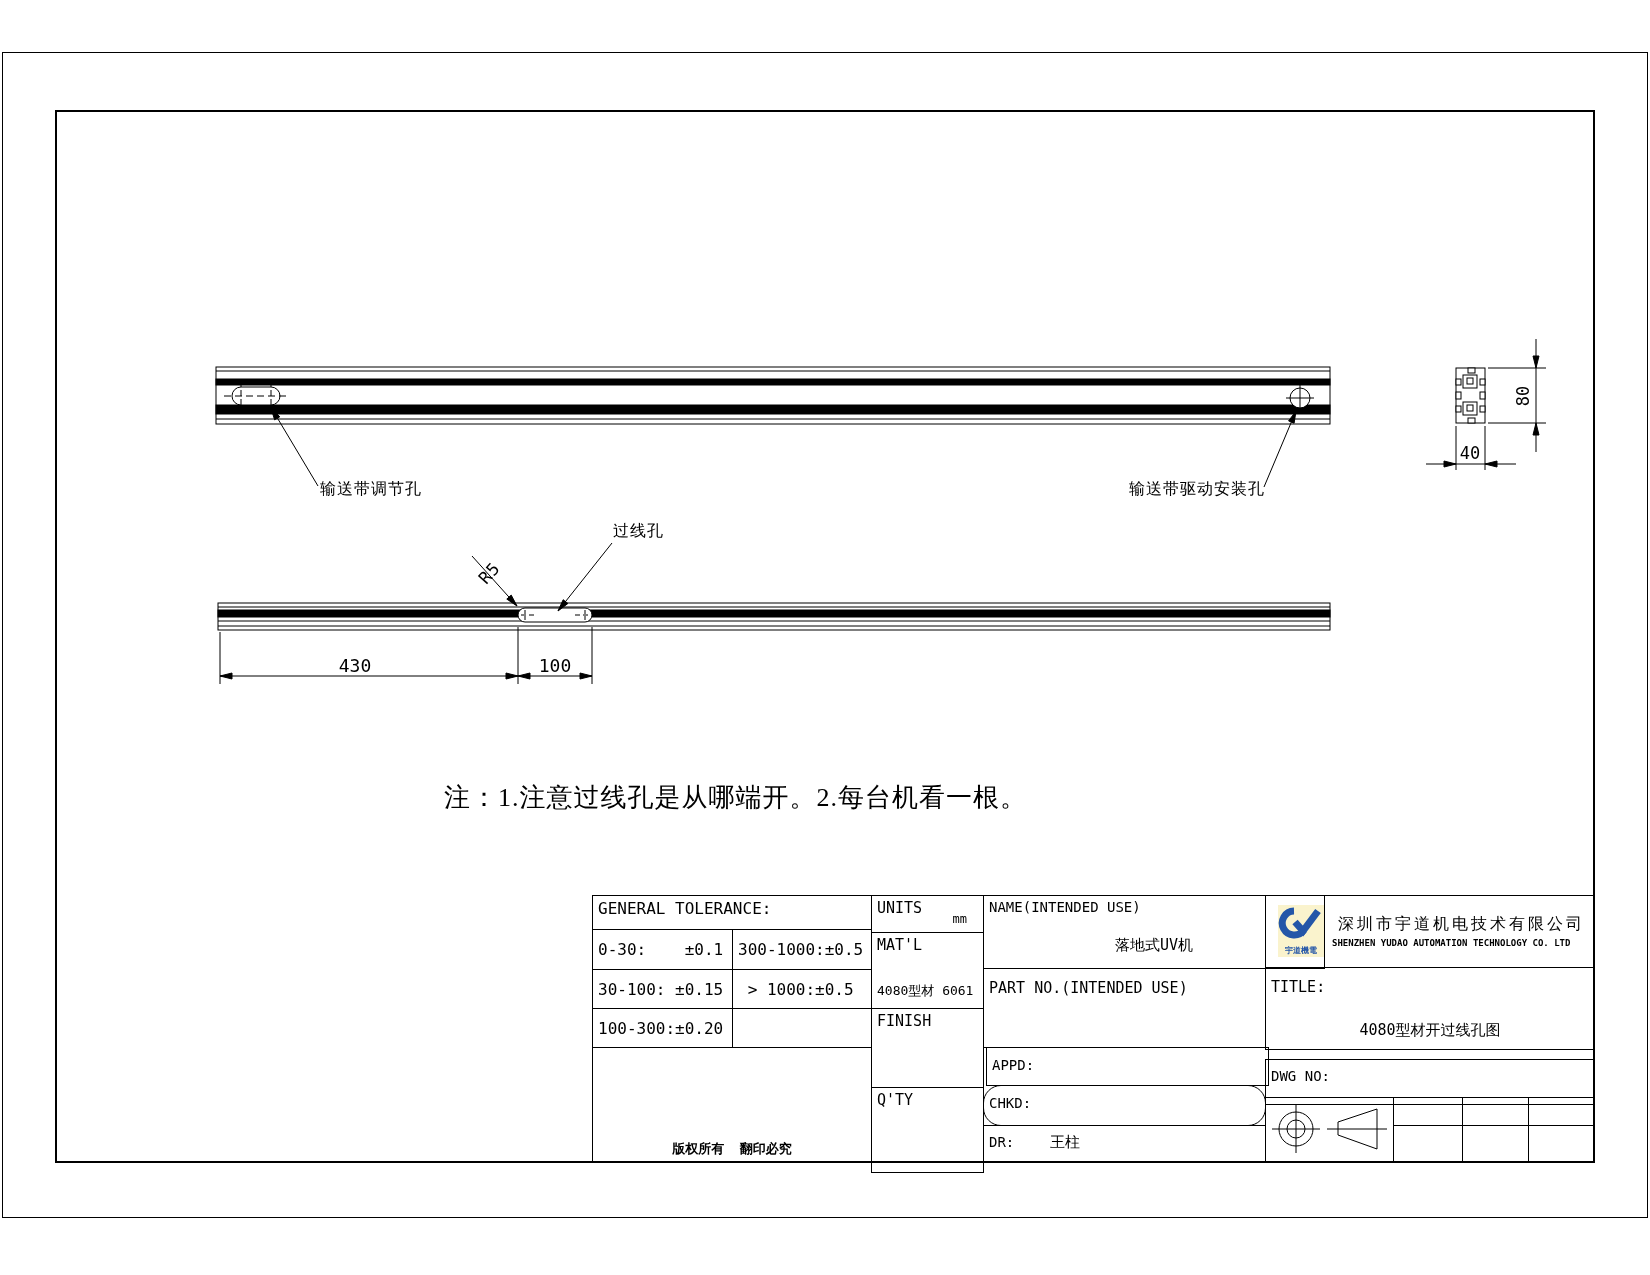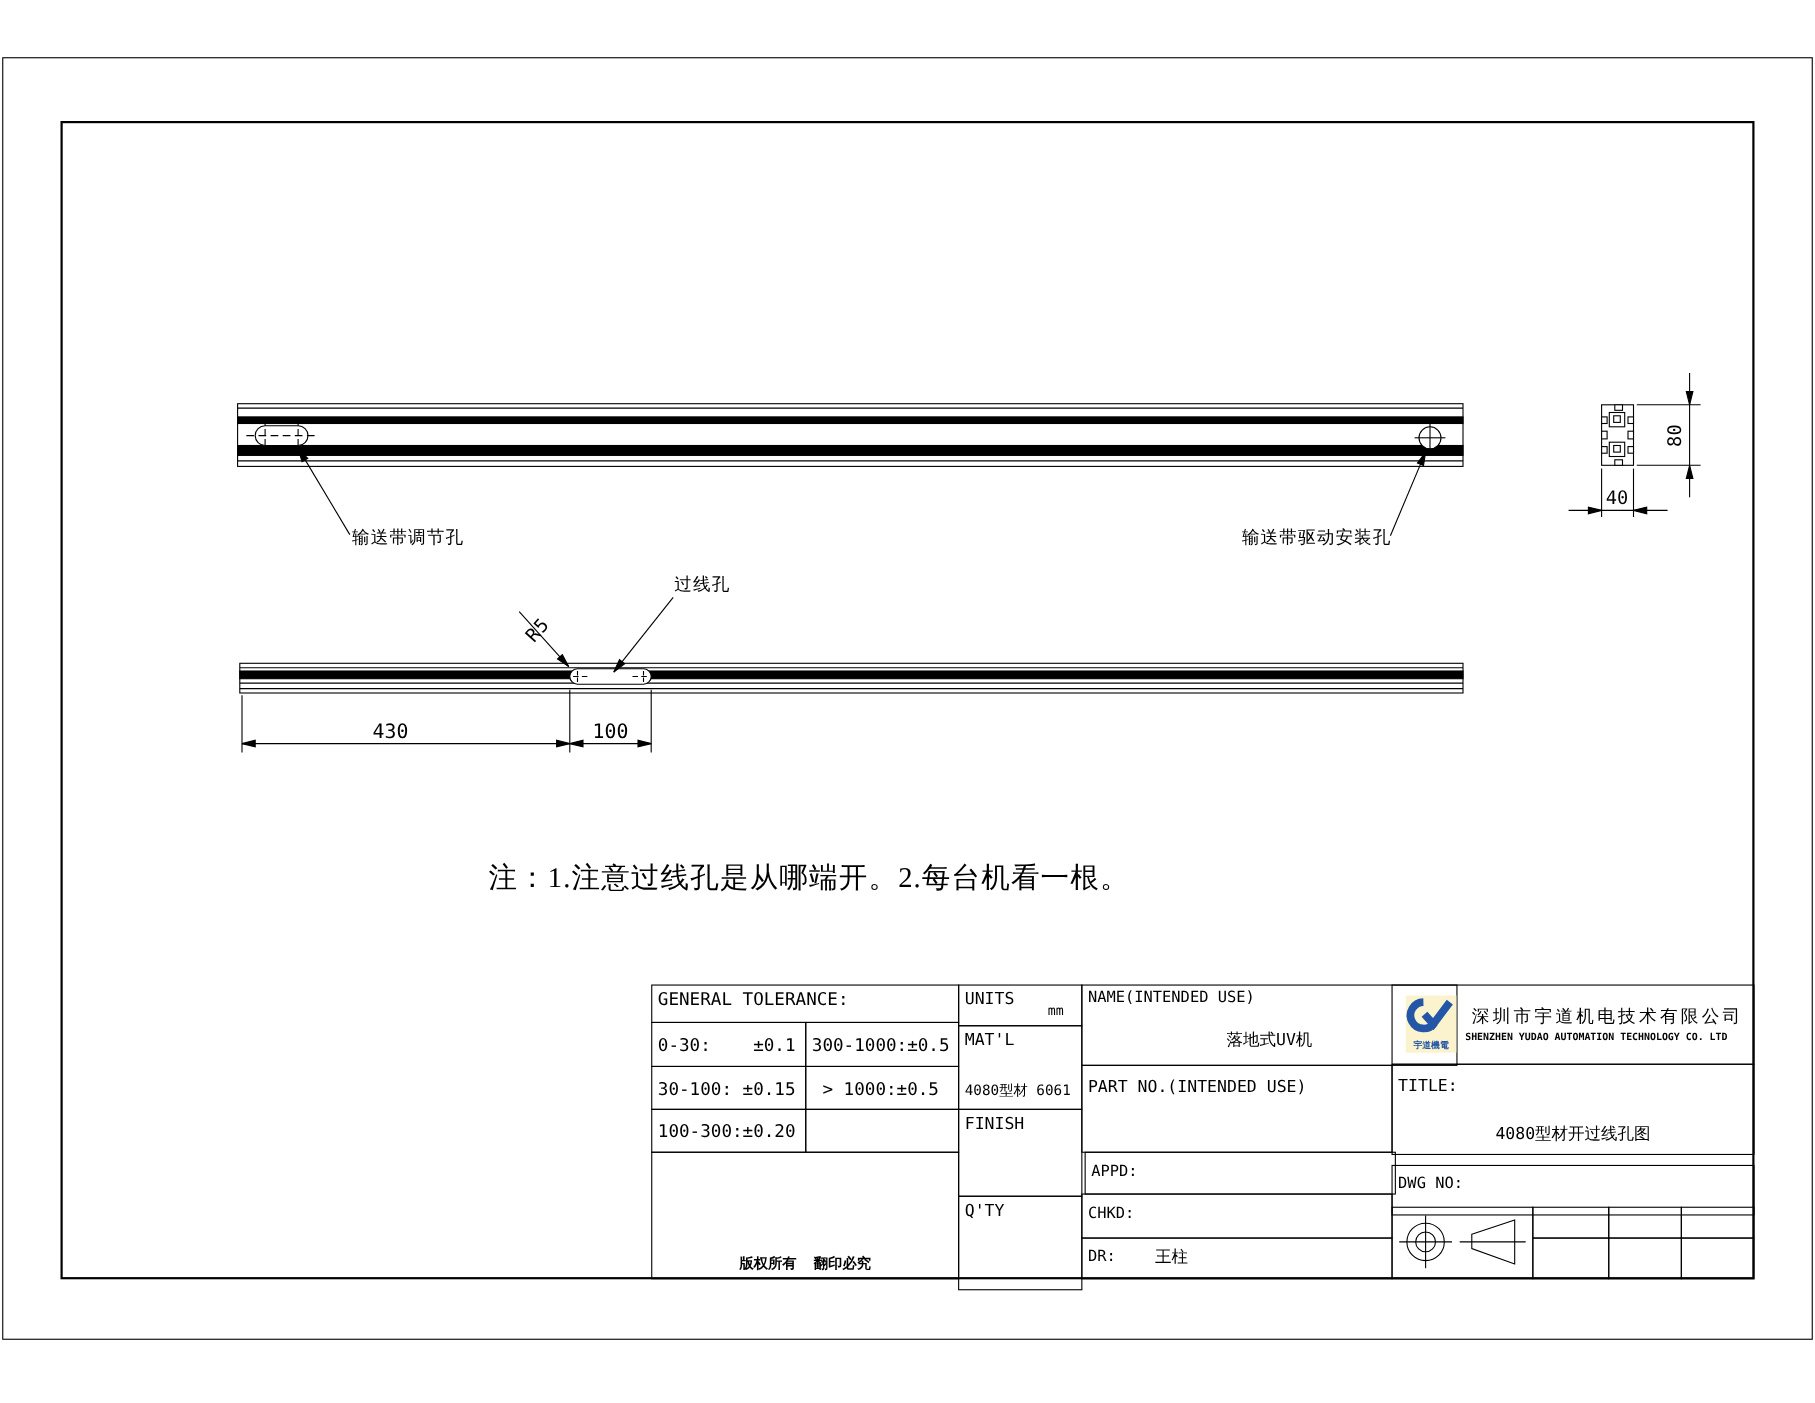--- a/index.html
+++ b/index.html
@@ -177,21 +177,21 @@
     <div class="cell" style="left:391px;top:0;width:342px;height:74px;">
       <span class="cl" style="font-size:14px;">NAME(INTENDED USE)</span>
       <span class="centerval" style="top:40px;">落地式UV机</span>
     </div>
     <div class="cell" style="left:391px;top:73px;width:283px;height:80px;">
       <span class="cl" style="top:10px;">PART NO.(INTENDED USE)</span>
     </div>
     <div class="cell" style="left:394px;top:152px;width:283px;height:39px;">
       <span class="cl" style="top:9px;font-size:14px;">APPD:</span>
     </div>
-    <div class="cell" style="left:391px;top:190px;width:283px;height:41px;">
+    <div class="cell" style="left:391px;top:190px;width:283px;height:41px;border-radius:18px;">
       <span class="cl" style="top:9px;font-size:14px;">CHKD:</span>
     </div>
     <div class="cell" style="left:391px;top:230px;width:283px;height:38px;">
       <span class="cl" style="top:8px;font-size:14px;">DR:</span>
       <span class="cl" style="left:66px;top:7px;font-size:15px;">王柱</span>
     </div>
 
     <div class="cell" style="left:673px;top:0;width:330px;height:73px;">
       <div id="logo-box">
         <svg width="46" height="40" viewBox="0 0 46 40">

